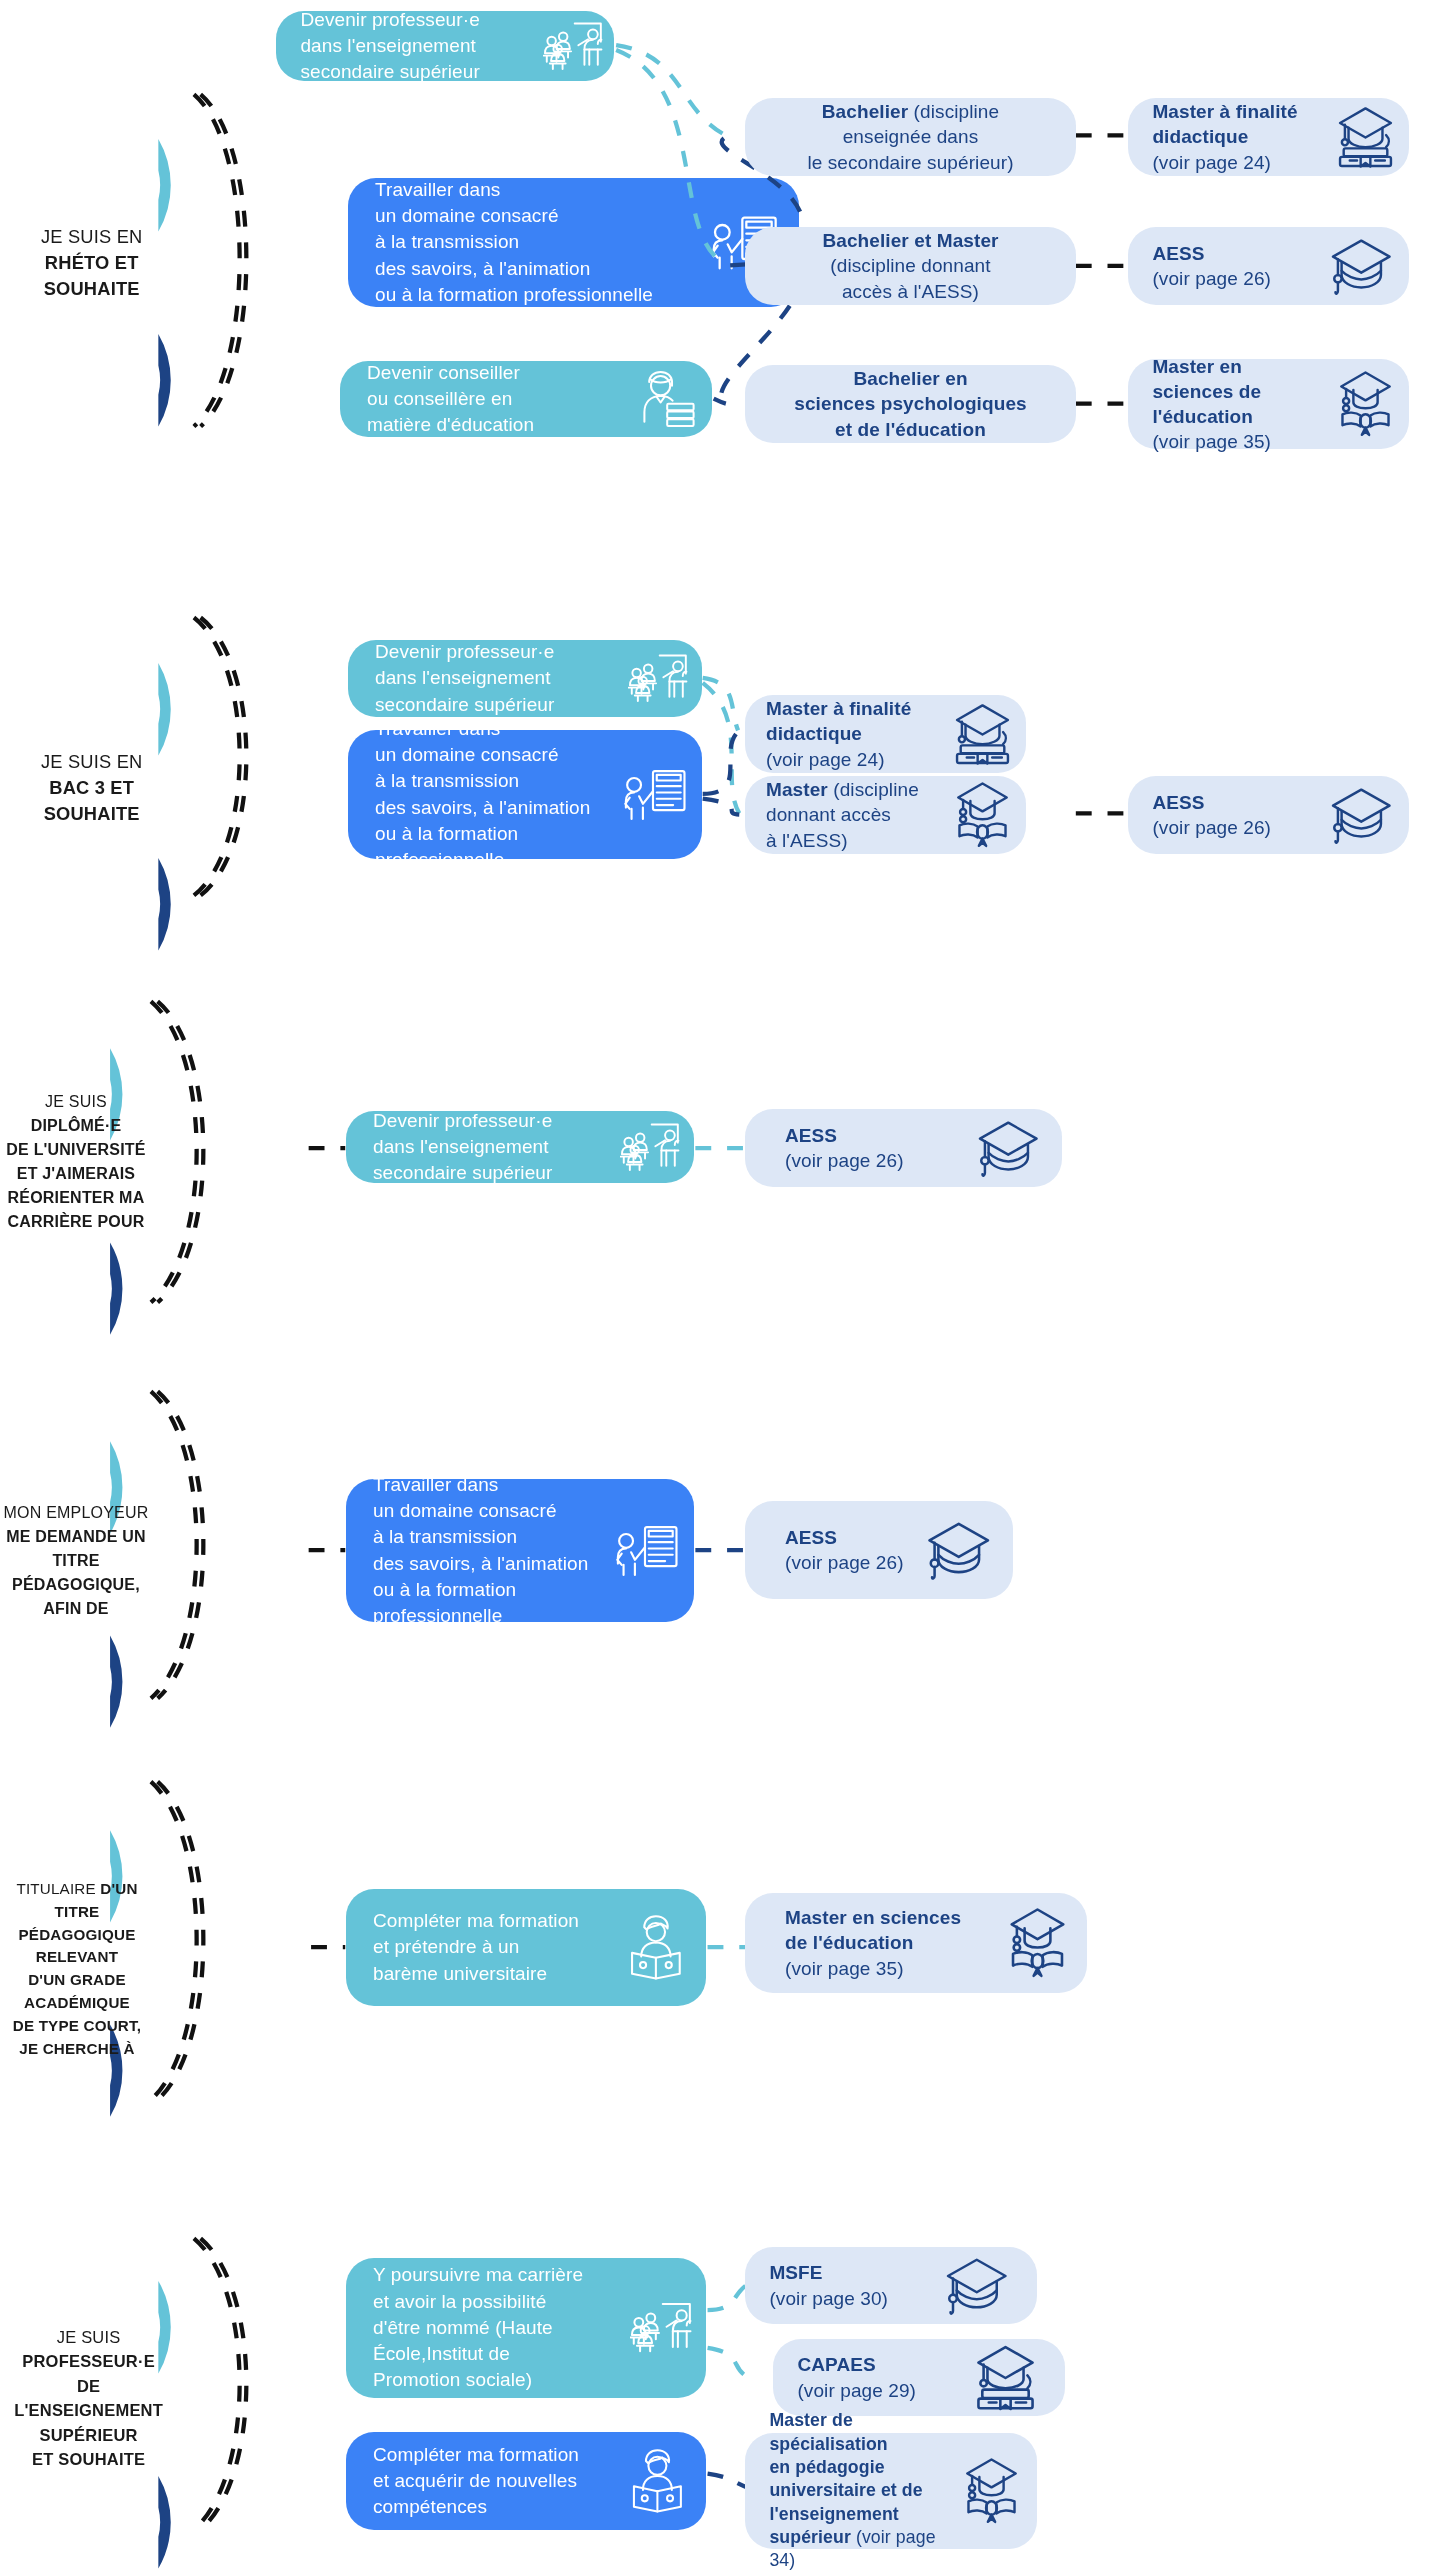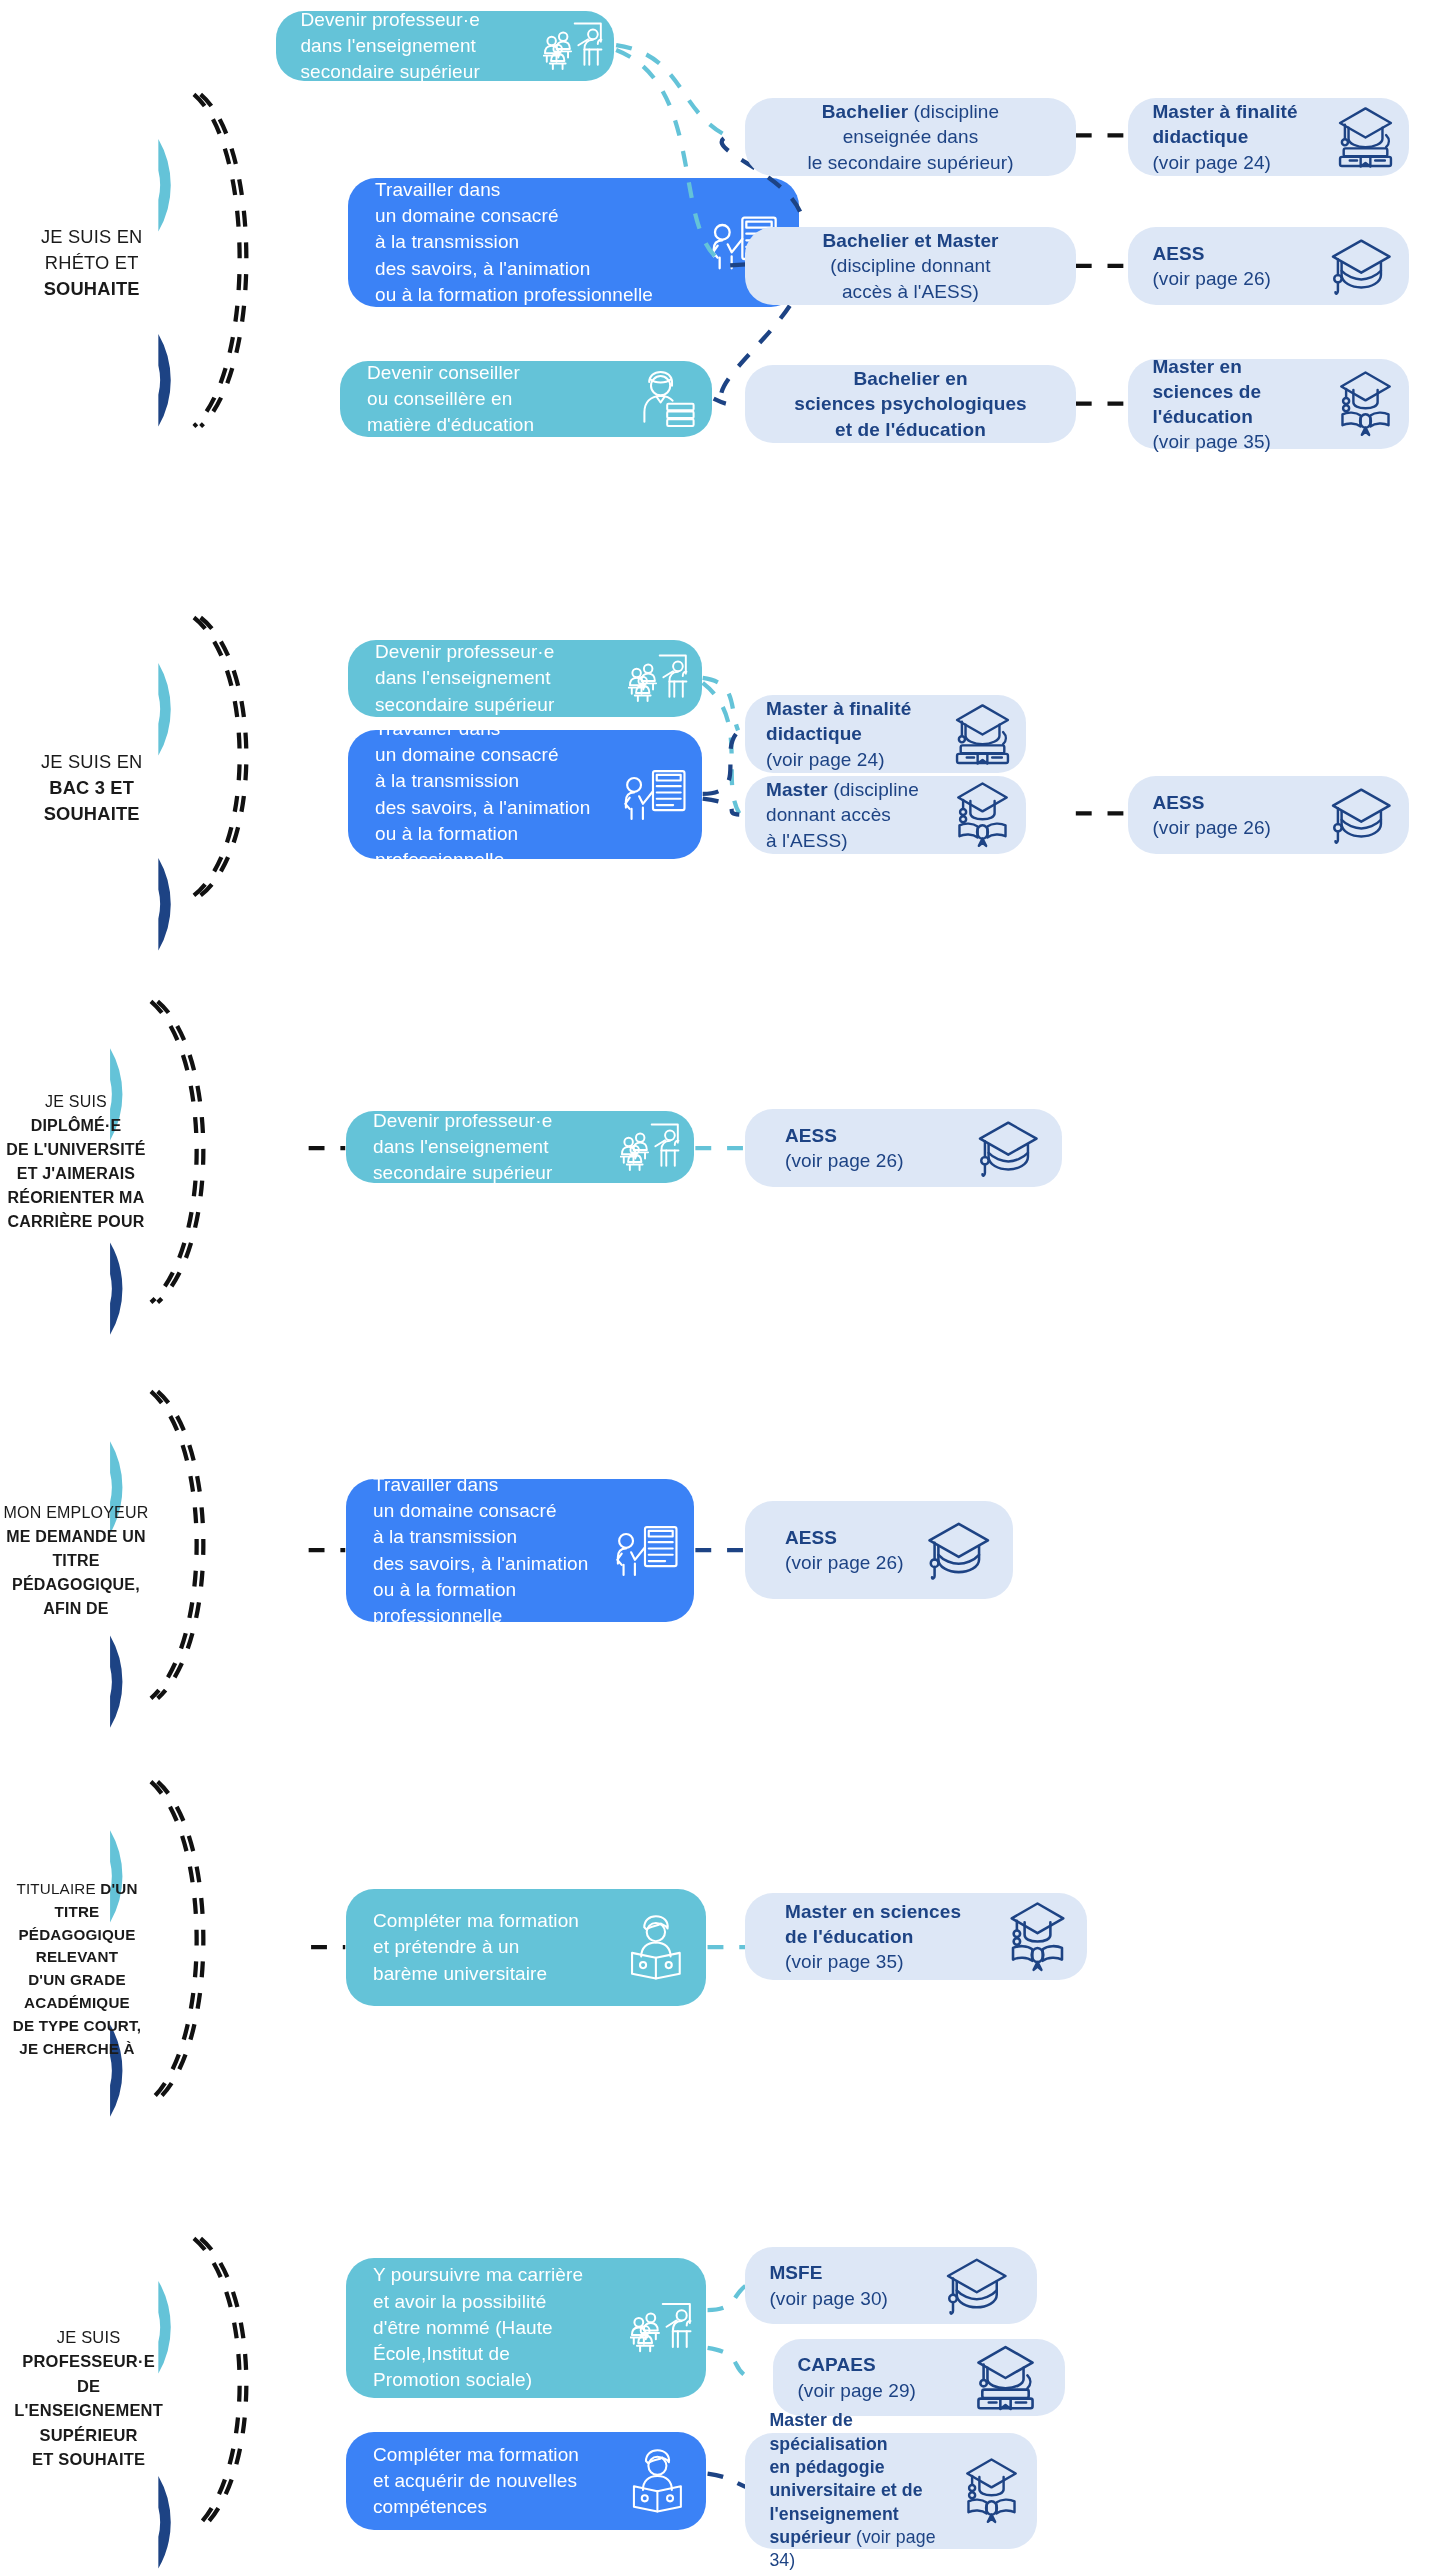--- a/index.html
+++ b/index.html
@@ -166,21 +166,21 @@
   <div class="ring" style="left:152px;top:134px;">
     <svg width="98" height="195" viewBox="0 0 160 320">
       <path d="M10,10 A150,150 0 0 1 10,160 L10,110 A100,100 0 0 0 10,60 Z" fill="none"></path>
       <path d="M10,8 A152,152 0 0 1 10,160 L10,108 A100,100 0 0 0 10,60 Z" fill="#64c3d8"></path>
       <path d="M10,160 A152,152 0 0 1 10,312 L10,260 A100,100 0 0 0 10,212 Z" fill="#1d4384" transform="translate(0,320) scale(1,-1) translate(0,-320)"></path>
     </svg>
   </div>
 
   <div class="label" style="left:12.2px;top:224px;width:159px;">
     <div>JE SUIS EN</div>
-    <div style="font-weight:400"><span>RHÉTO ET</span></div>
+    <div style="font-weight:700"><span>RHÉTO ET</span></div>
     <div style="font-weight:700"><span>SOUHAITE</span></div>
   </div>
 
   <div class="card teal" style="left:276px;top:11px;width:338px;height:70px;padding:0 7.3px 0 24.4px;">
     <div class="txt">
       <div>Devenir professeur·e</div>
       <div>dans l'enseignement</div>
       <div>secondaire supérieur</div>
     </div>
     <div class="ico" style="width:67px;">
@@ -557,21 +557,21 @@
 
   <div class="conn">
     <svg width="1456" height="366" viewBox="0 0 2387 600">
       <g fill="none" stroke-width="7" stroke-dasharray="26 26">
         <path d="M510,292 L566,292" stroke="#111"></path>
         <path d="M1160,292 L1222,292" stroke="#64c3d8"></path>
       </g>
     </svg>
   </div>
 
-  <div class="card pale pale-left" style="left:745px;top:124px;width:342px;height:87px;padding:0 7.3px 0 40px;">
+  <div class="card pale pale-left" style="left:745px;top:124px;width:342px;height:100px;padding:0 7.3px 0 40px;">
     <div class="txt">
       <div><b>Master en sciences</b></div>
       <div><b>de l'éducation</b></div>
       <div>(voir page 35)</div>
     </div>
     <div class="ico" style="width:85px;">
       <svg width="67" height="72" viewBox="0 0 104 110" color="#1d4384">
           <use href="#ic-capdip"></use>
         </svg>
     </div>

